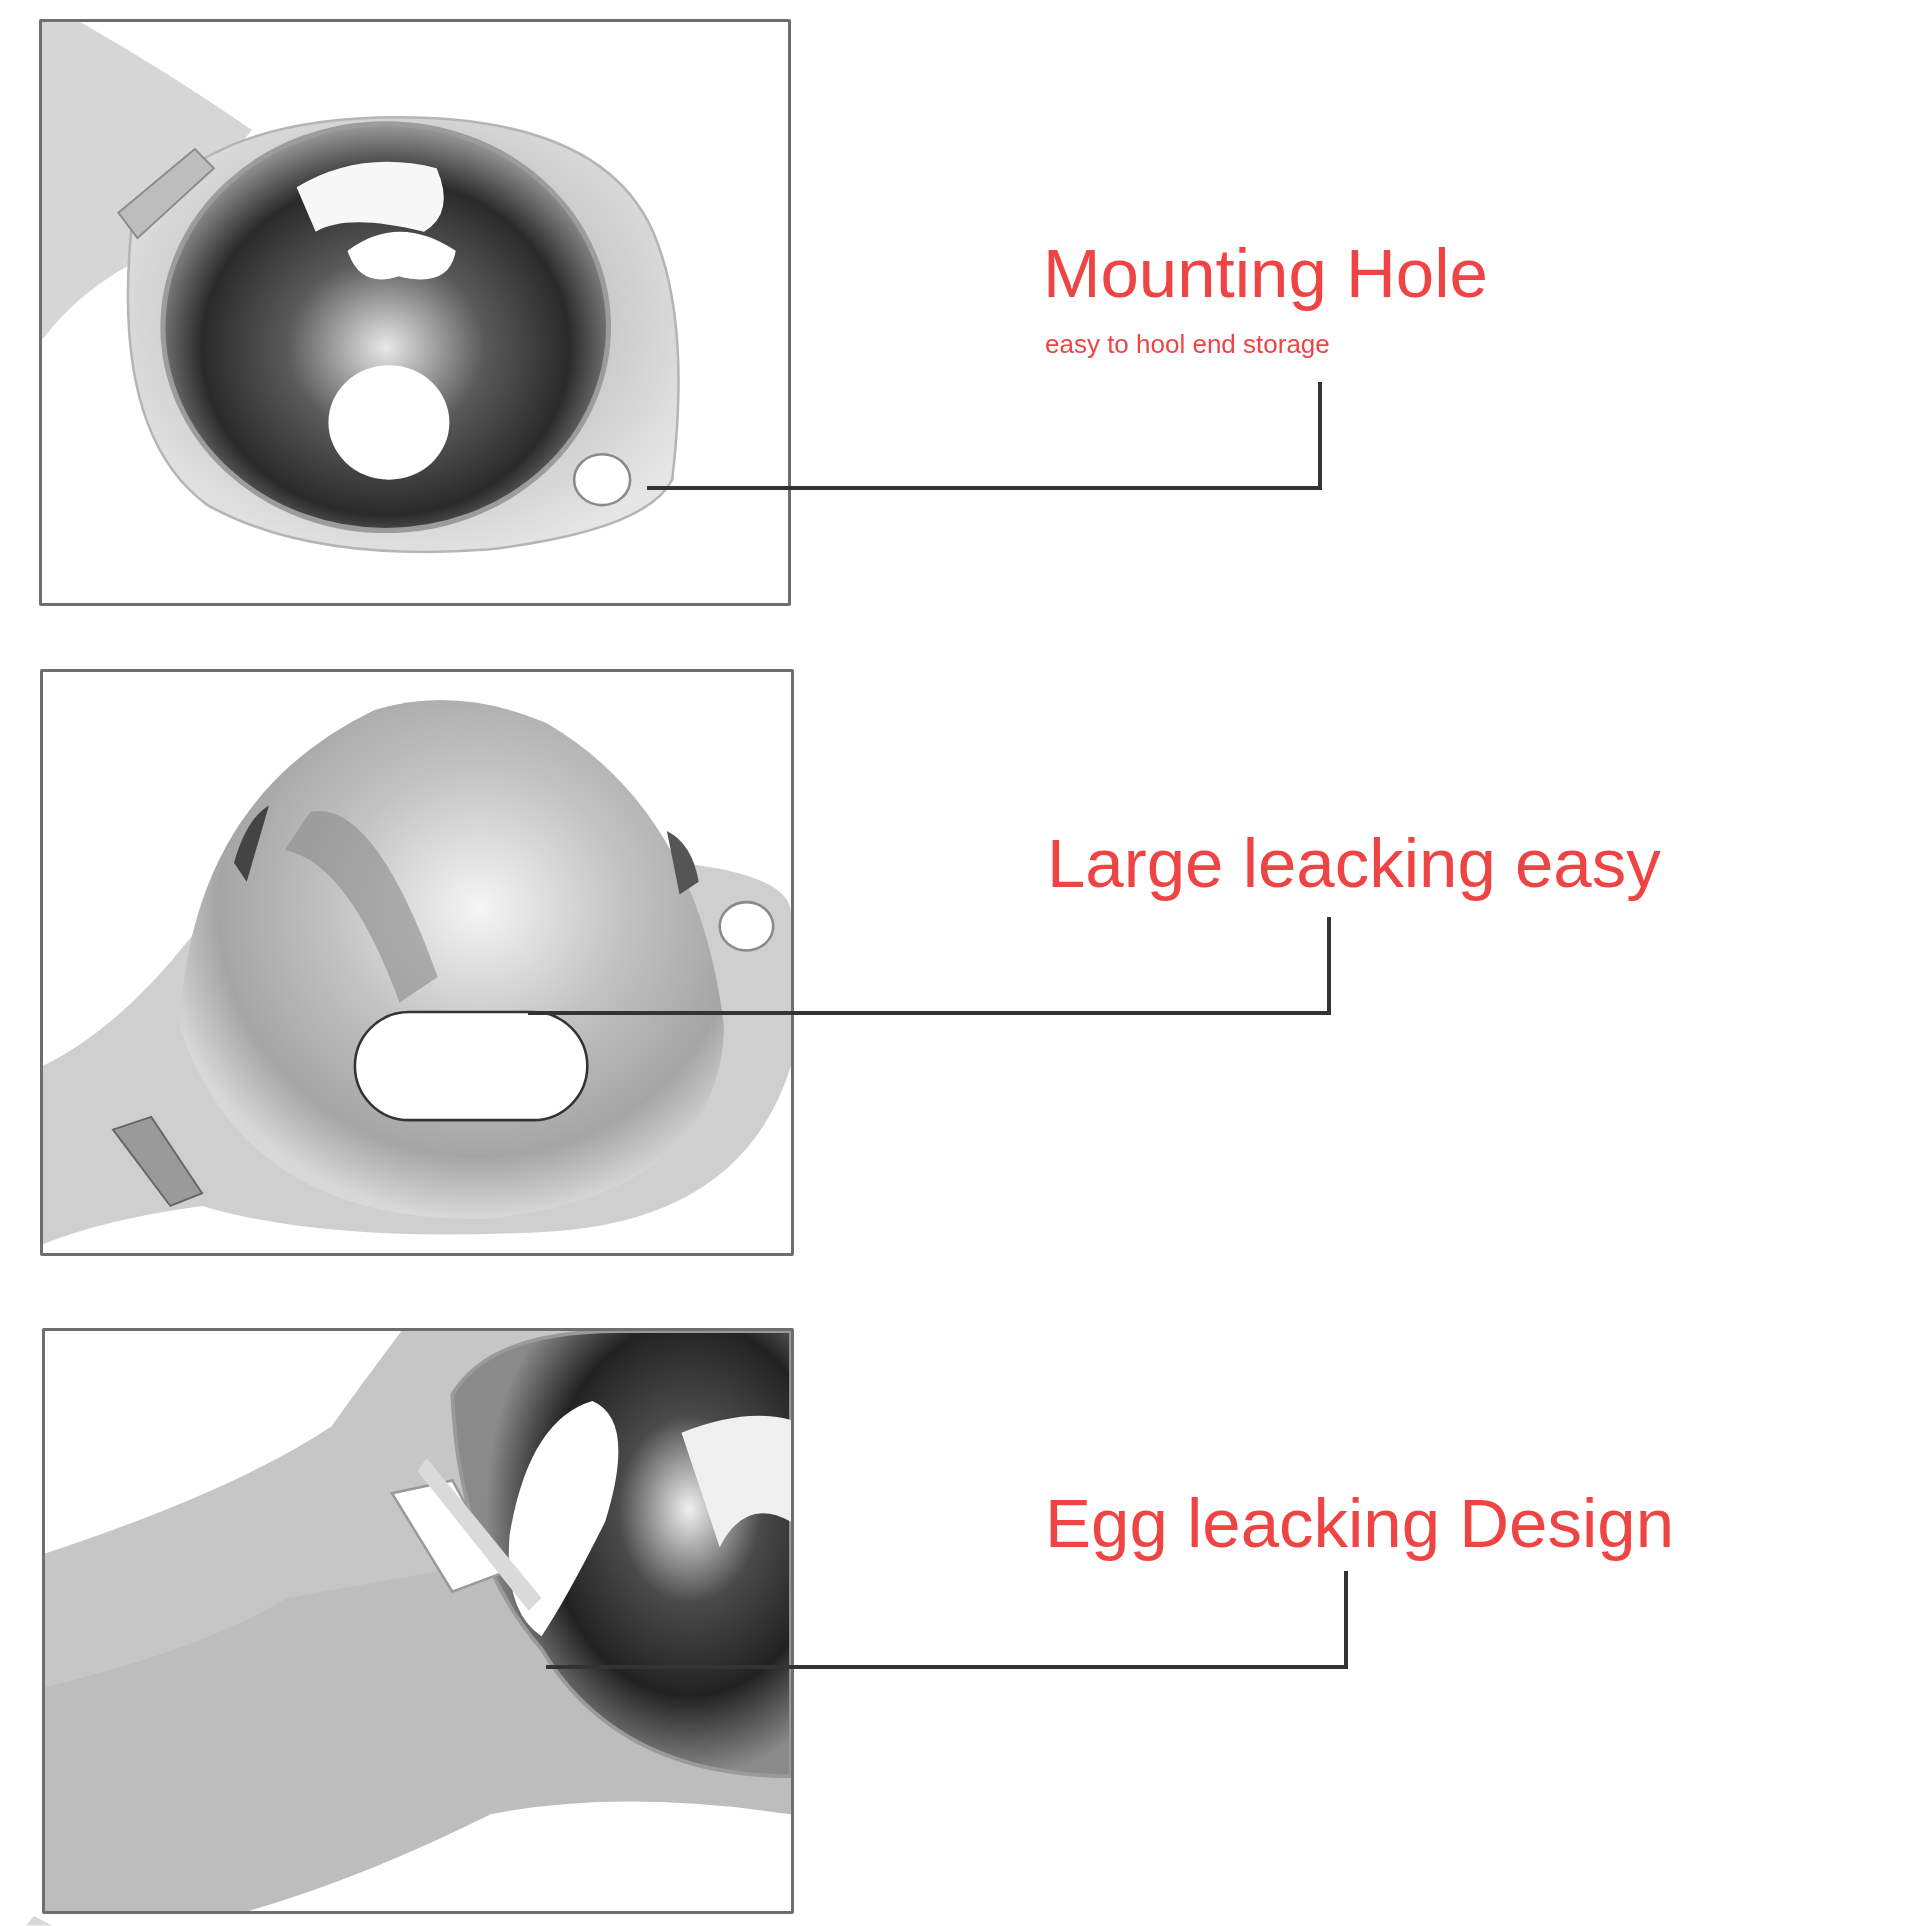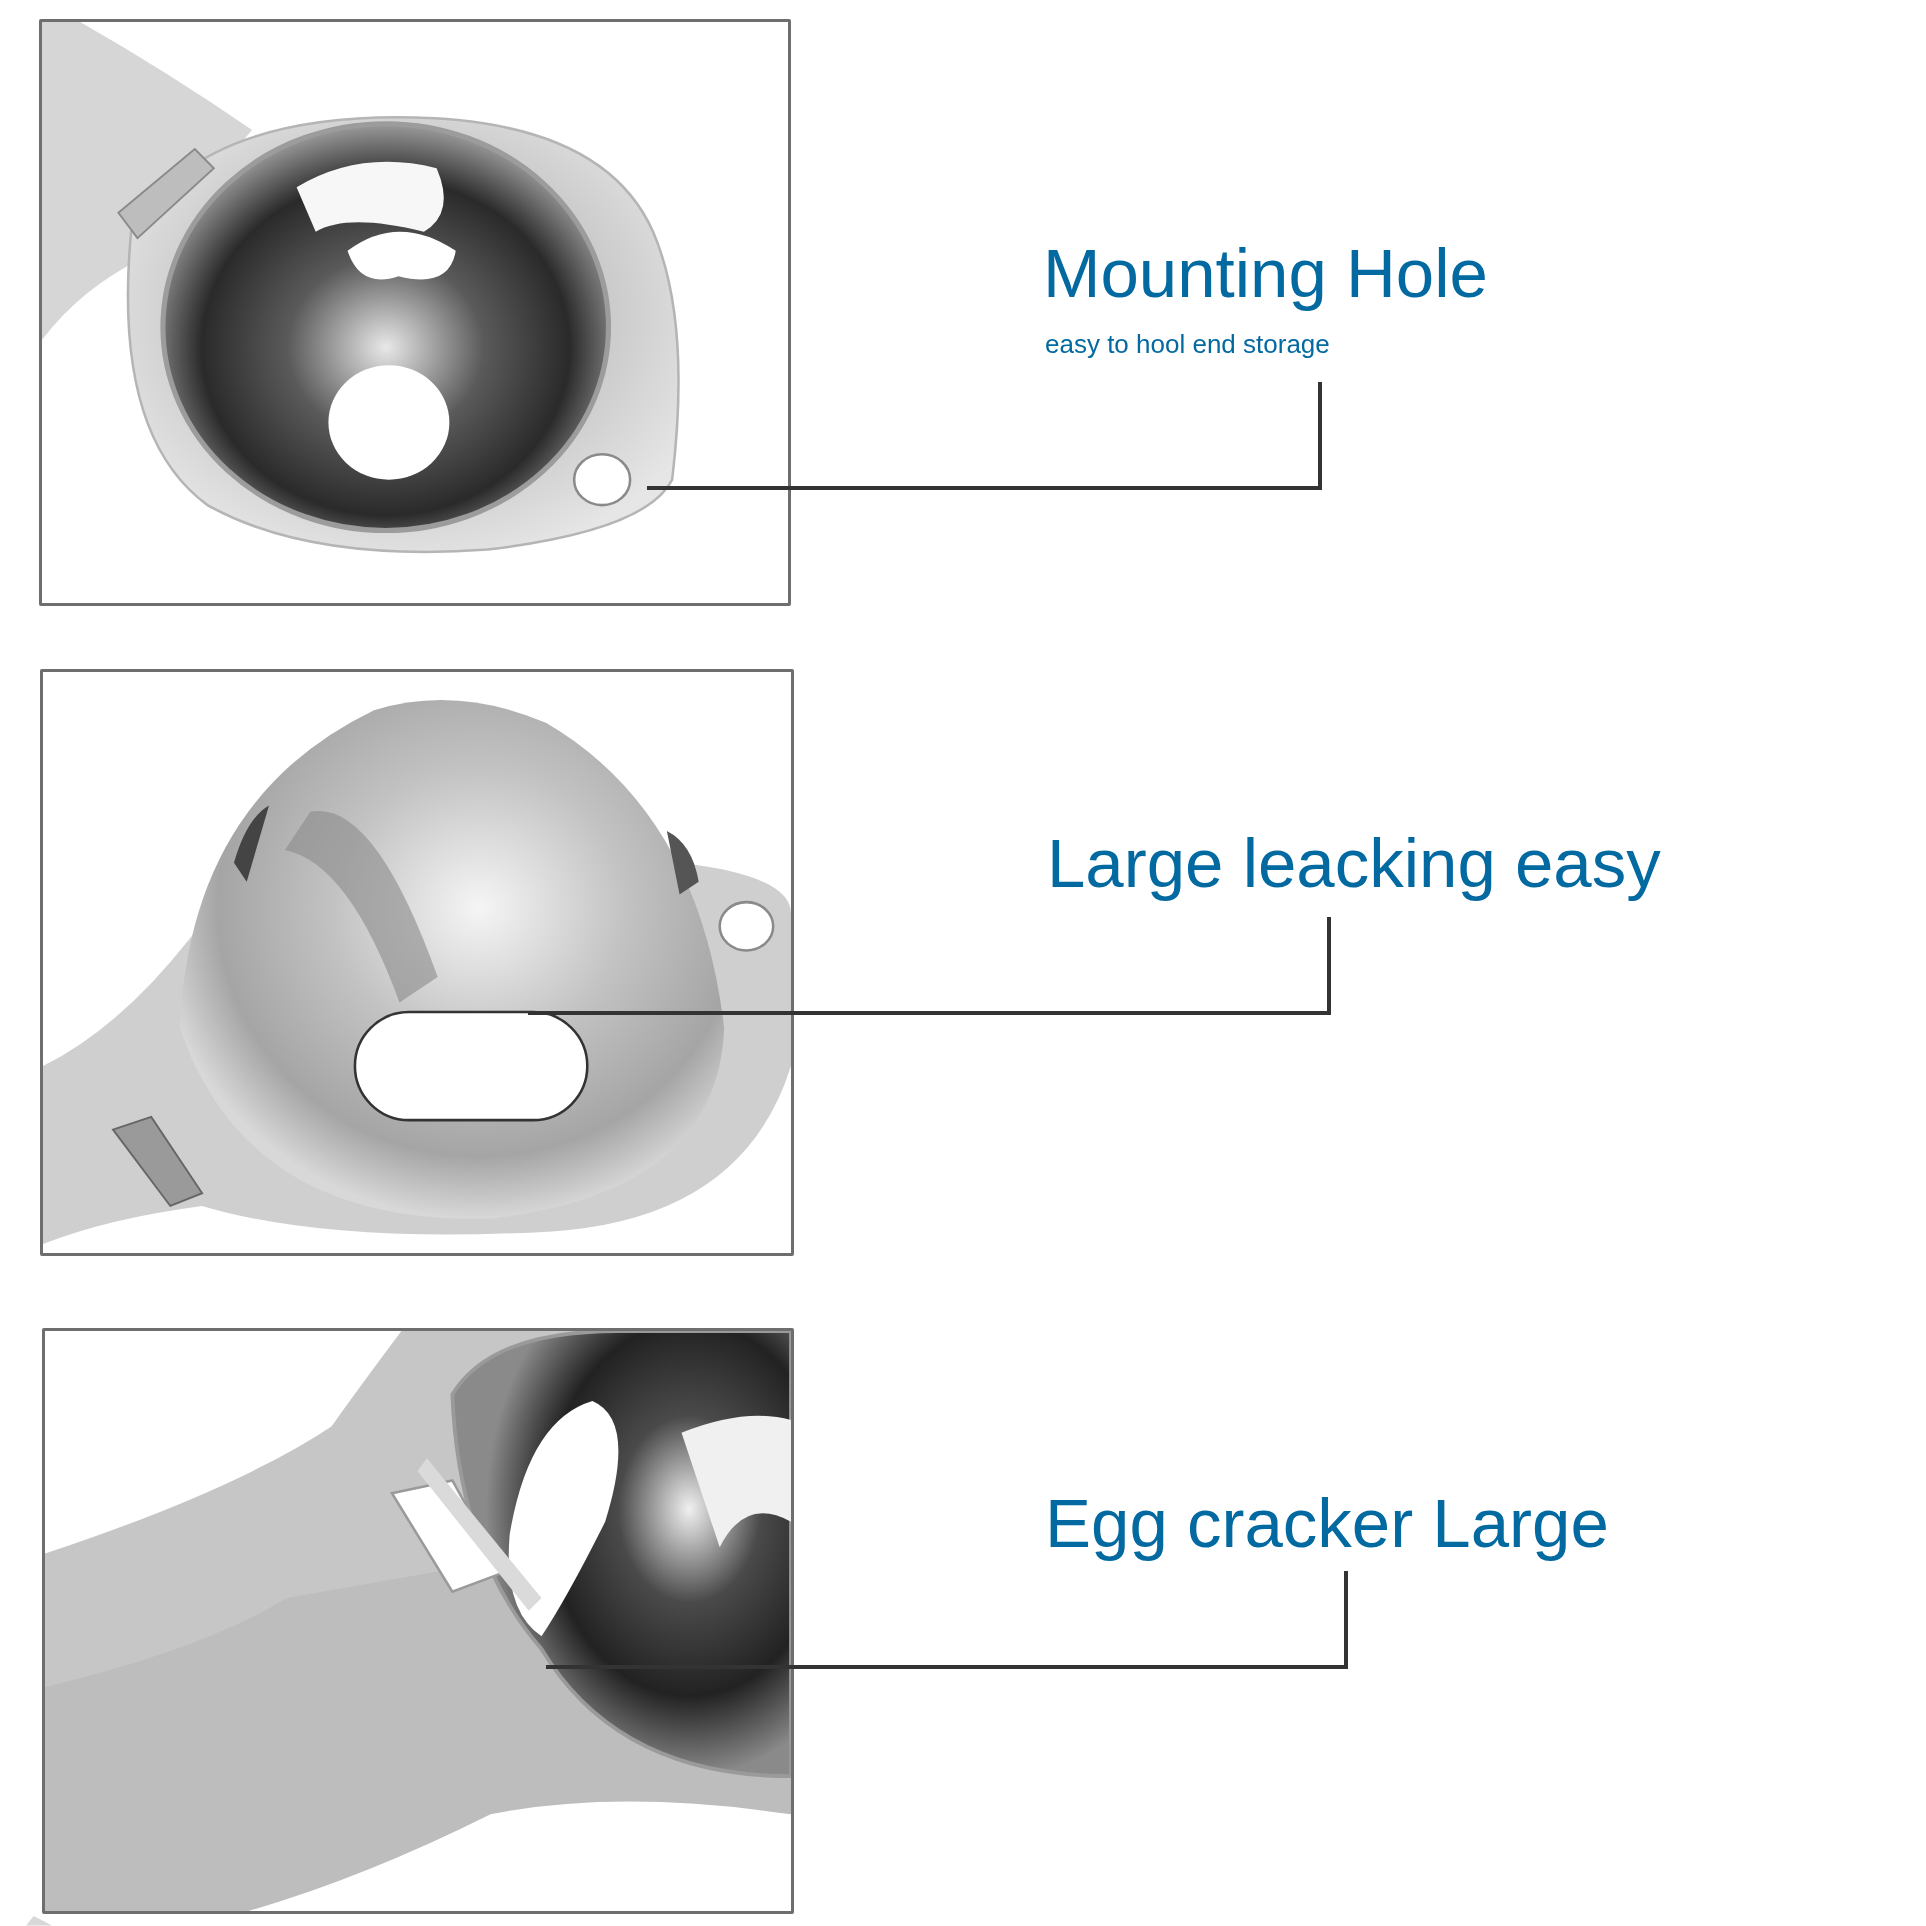--- a/index.html
+++ b/index.html
@@ -1,21 +1,21 @@
 <!DOCTYPE html>
 <html style="font-size:10.3px"><head>
 <meta charset="utf-8">
 <style>
   html, body { margin: 0; padding: 0; background: #ffffff; }
   body { width: 1926px; height: 1926px; position: relative; overflow: hidden;
          font-family: "Liberation Sans", sans-serif; color: #4a4a4a; }
   .frame { position: absolute; box-sizing: border-box; border: 3.2px solid #6e6e6e;
            border-radius: 1.9px; overflow: hidden; background: #ffffff; }
   .frame svg { position: absolute; left: 0; top: 0; width: 100%; height: 100%; }
-  .label { position: absolute; white-space: nowrap; color: #0369a1; }
+  .label { position: absolute; white-space: nowrap; color: #ef4444; }
   .title { font-size: 69px; line-height: 1; letter-spacing: 0px; }
   .sub { font-size: 26px; line-height: 1; }
   .leader { position: absolute; background: #333333; }
   .corner-mark { position: absolute; left: 26px; top: 1916px; width: 26px; height: 9.6px;
                  background: #d8d8d8; clip-path: polygon(0 100%, 30% 0, 100% 100%); }
 </style>
 </head>
 <body>
 
 <div class="frame" style="left:39px; top:19px; width:752px; height:587px;">
@@ -98,18 +98,18 @@
     <path d="M320,912 Q500,860 700,760 Q900,720 1172,760 L1172,912 Z" fill="#ffffff"></path>
 
     <path d="M640,100 Q700,0 900,0 L1172,0 L1172,700 Q900,700 780,500 Q650,350 640,100 Z" fill="url(#bowl3)" stroke="#9a9a9a" stroke-width="6"></path>
     <path d="M730,320 Q760,140 860,110 Q930,140 880,300 Q820,420 780,480 Q720,440 730,320 Z" fill="#ffffff"></path>
     <path d="M1000,160 Q1100,120 1172,140 L1172,300 Q1100,260 1060,340 Z" fill="#f0f0f0"></path>
 
     <path d="M545,255 L640,235 L720,380 L640,410 Z" fill="#ffffff" stroke="#9a9a9a" stroke-width="4"></path>
     <path d="M600,200 L780,420 L760,440 L585,220 Z" fill="#dadada"></path>
   </svg>
 </div>
-<div class="label title" style="left:1045px; top:1489px;">Egg cracker Large</div>
+<div class="label title" style="left:1045px; top:1489px;">Egg leacking Design</div>
 <div class="leader" style="left:546px; top:1665px; width:802px; height:3.9px;"></div>
 <div class="leader" style="left:1344px; top:1571px; width:3.9px; height:98px;"></div>
 
 <div class="corner-mark"></div>
 
 
 </body></html>

